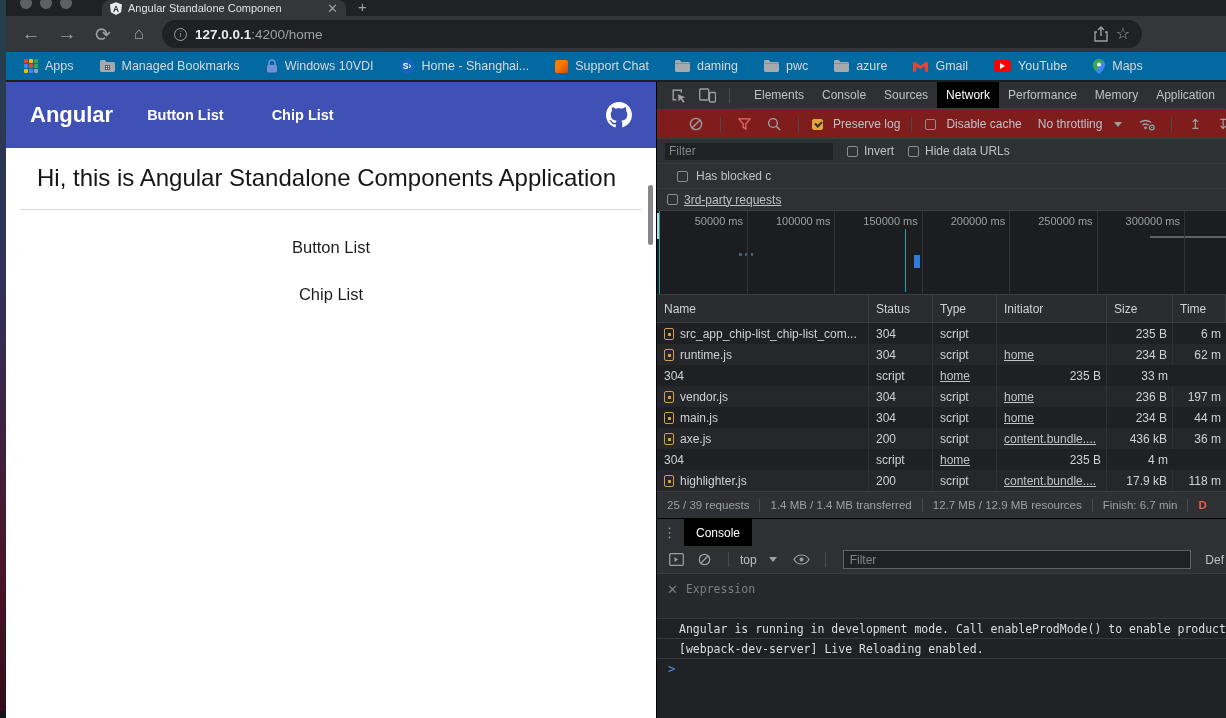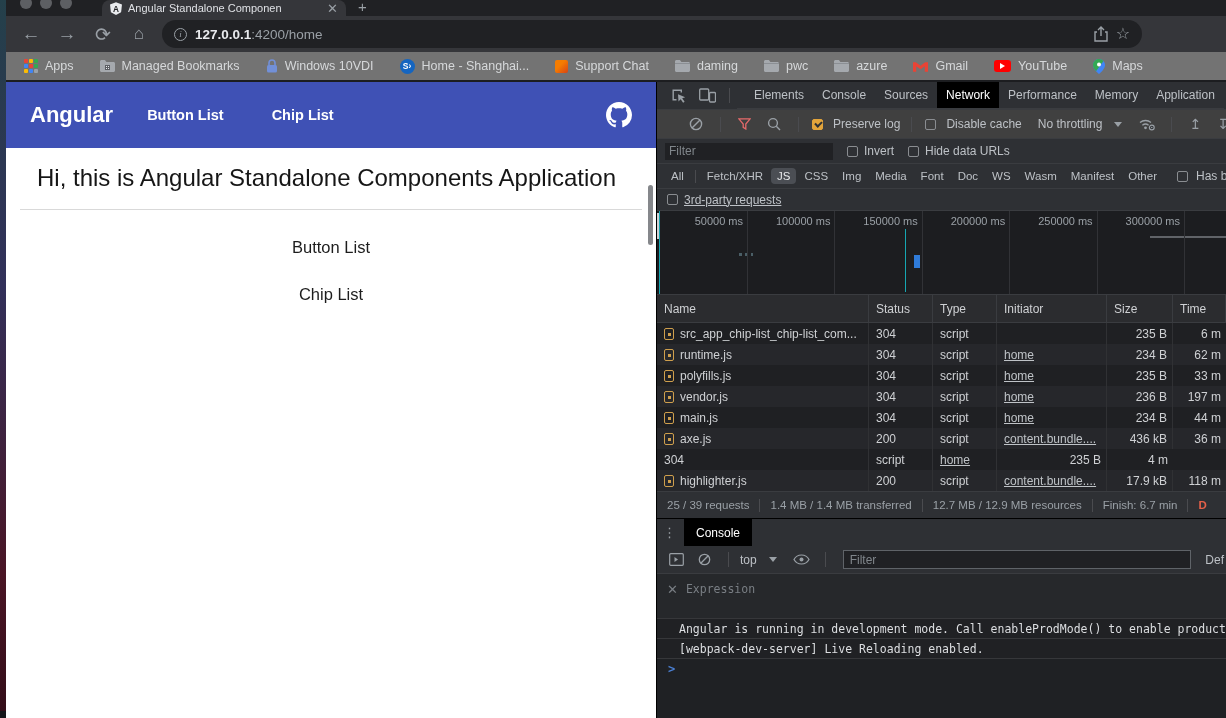--- a/index.html
+++ b/index.html
@@ -28,21 +28,21 @@
   .nav-ic { color:#9aa0a6; font-size:19px; margin-left:14px; width:22px; text-align:center; }
   #urlbar { margin-left:12px; width:980px; height:28px; background:#202124; border-radius:14px;
     display:flex; align-items:center; padding:0 12px; gap:8px; }
   #info-icon { width:13px; height:13px; border:1.2px solid #9aa0a6; border-radius:50%;
     color:#9aa0a6; font-size:9px; display:flex; align-items:center; justify-content:center; font-family:"Liberation Serif",serif; font-style:italic; }
   #url-host { color:#e8eaed; font-size:13.5px; font-weight:bold; }
   #url-rest { color:#9aa0a6; font-size:13.5px; }
   #share-icon { margin-left:auto; }
   .tb-right { color:#9aa0a6; font-size:15px; margin-left:18px; }
 
-  #bookmarks { left:6px; top:52px; width:1220px; height:30px; background:#737373;
+  #bookmarks { left:6px; top:52px; width:1220px; height:30px; background:#0369a1;
     display:flex; align-items:center; gap:26px; padding-left:18px; border-bottom:2px solid #1c1d20; overflow:hidden; }
   .bm { display:flex; align-items:center; gap:7px; white-space:nowrap; }
   .bm-label { color:#d6d8da; font-size:12.5px; }
   .bm-ic { display:inline-flex; align-items:center; justify-content:center; }
   .i-apps { display:grid; grid-template-columns:repeat(3,4px); grid-template-rows:repeat(3,4px); gap:1px; }
   .i-apps i { border-radius:1px; }
   .i-apps i:nth-child(1){background:#e94436}.i-apps i:nth-child(2){background:#fbbc04}
   .i-apps i:nth-child(3){background:#34a853}.i-apps i:nth-child(4){background:#4285f4}
   .i-apps i:nth-child(5){background:#e94436}.i-apps i:nth-child(6){background:#34a853}
   .i-apps i:nth-child(7){background:#fbbc04}.i-apps i:nth-child(8){background:#4285f4}
@@ -69,21 +69,21 @@
     border-left:1px solid #000; display:flex; flex-direction:column; font-size:12px; color:#bdc1c6; overflow:hidden; }
   .row { display:flex; align-items:center; flex:none; }
   .vdiv { width:1px; height:15px; background:#4a4b4f; margin:0 7px; flex:none; }
   svg { flex:none; }
 
   #dt-tabs { height:28px; background:#2e3034; border-bottom:1px solid #3a3c40; padding-left:8px; }
   .dt-icbtn { margin:0 6px; display:flex; }
   .dt-tab { padding:0 9px; height:100%; display:flex; align-items:center; color:#bdc1c6; white-space:nowrap; }
   .dt-tab.active { background:#000; color:#fff; }
 
-  #net-bar { height:29px; background:#404040; border-bottom:1px solid #3a3c40; padding-left:10px; gap:4px; }
+  #net-bar { height:29px; background:#7f1d1d; border-bottom:1px solid #3a3c40; padding-left:10px; gap:4px; }
   #record-dot { width:11px; height:11px; border-radius:50%; background:#e5696a; margin:0 6px; }
   .cb { width:11px; height:11px; border:1px solid #8a8d91; border-radius:2px; margin:0 6px 0 2px; position:relative; flex:none; }
   .cb.checked { background:#e2a43b; border-color:#e2a43b; }
   .cb.checked::after { content:""; position:absolute; left:2px; top:1px; width:5px; height:3px;
     border-left:2px solid #2e3034; border-bottom:2px solid #2e3034; transform:rotate(-45deg); }
   .caret { width:0; height:0; border-left:4px solid transparent; border-right:4px solid transparent;
     border-top:5px solid #9aa0a6; margin:0 8px; }
   .lbl { white-space:nowrap; }
 
   #filter-bar { height:25px; background:#2e3034; border-bottom:1px solid #3a3c40; padding:0 8px; }
@@ -383,35 +383,20 @@
 
     <div class="row" id="filter-bar">
       <input id="net-filter-input" placeholder="Filter" style="">
       <span class="cb"></span>
       <span class="lbl">Invert</span>
       <span class="cb"></span>
       <span class="lbl">Hide data URLs</span>
     </div>
 
     <div class="row" id="type-bar">
-      <span id="type-filters" style="display:flex;align-items:center;gap:2px">
-          <span class="tf">All</span>
-          <span class="tf-div"></span>
-          <span class="tf">Fetch/XHR</span>
-          <span class="tf active">JS</span>
-          <span class="tf">CSS</span>
-          <span class="tf">Img</span>
-          <span class="tf">Media</span>
-          <span class="tf">Font</span>
-          <span class="tf">Doc</span>
-          <span class="tf">WS</span>
-          <span class="tf">Wasm</span>
-          <span class="tf">Manifest</span>
-          <span class="tf">Other</span>
-        </span>
       <span class="cb"></span>
       <span class="lbl">Has blocked c</span>
     </div>
 
     <div class="row" id="third-bar">
       <span class="cb"></span>
       <span class="lbl">3rd-party requests</span>
     </div>
 
     <div id="timeline">
@@ -462,24 +447,20 @@
           </div>
           <div class="td">304</div>
           <div class="td">script</div>
           <div class="td">
             <span class="init-link">home</span>
           </div>
           <div class="td num">234 B</div>
           <div class="td num" style="border-right:none">62 m</div>
         </div>
         <div class="grid tr odd">
-          <div class="td">
-            <span class="js-ic"></span>
-            <span class="nm">polyfills.js</span>
-          </div>
           <div class="td">304</div>
           <div class="td">script</div>
           <div class="td">
             <span class="init-link">home</span>
           </div>
           <div class="td num">235 B</div>
           <div class="td num" style="border-right:none">33 m</div>
         </div>
         <div class="grid tr even">
           <div class="td">

